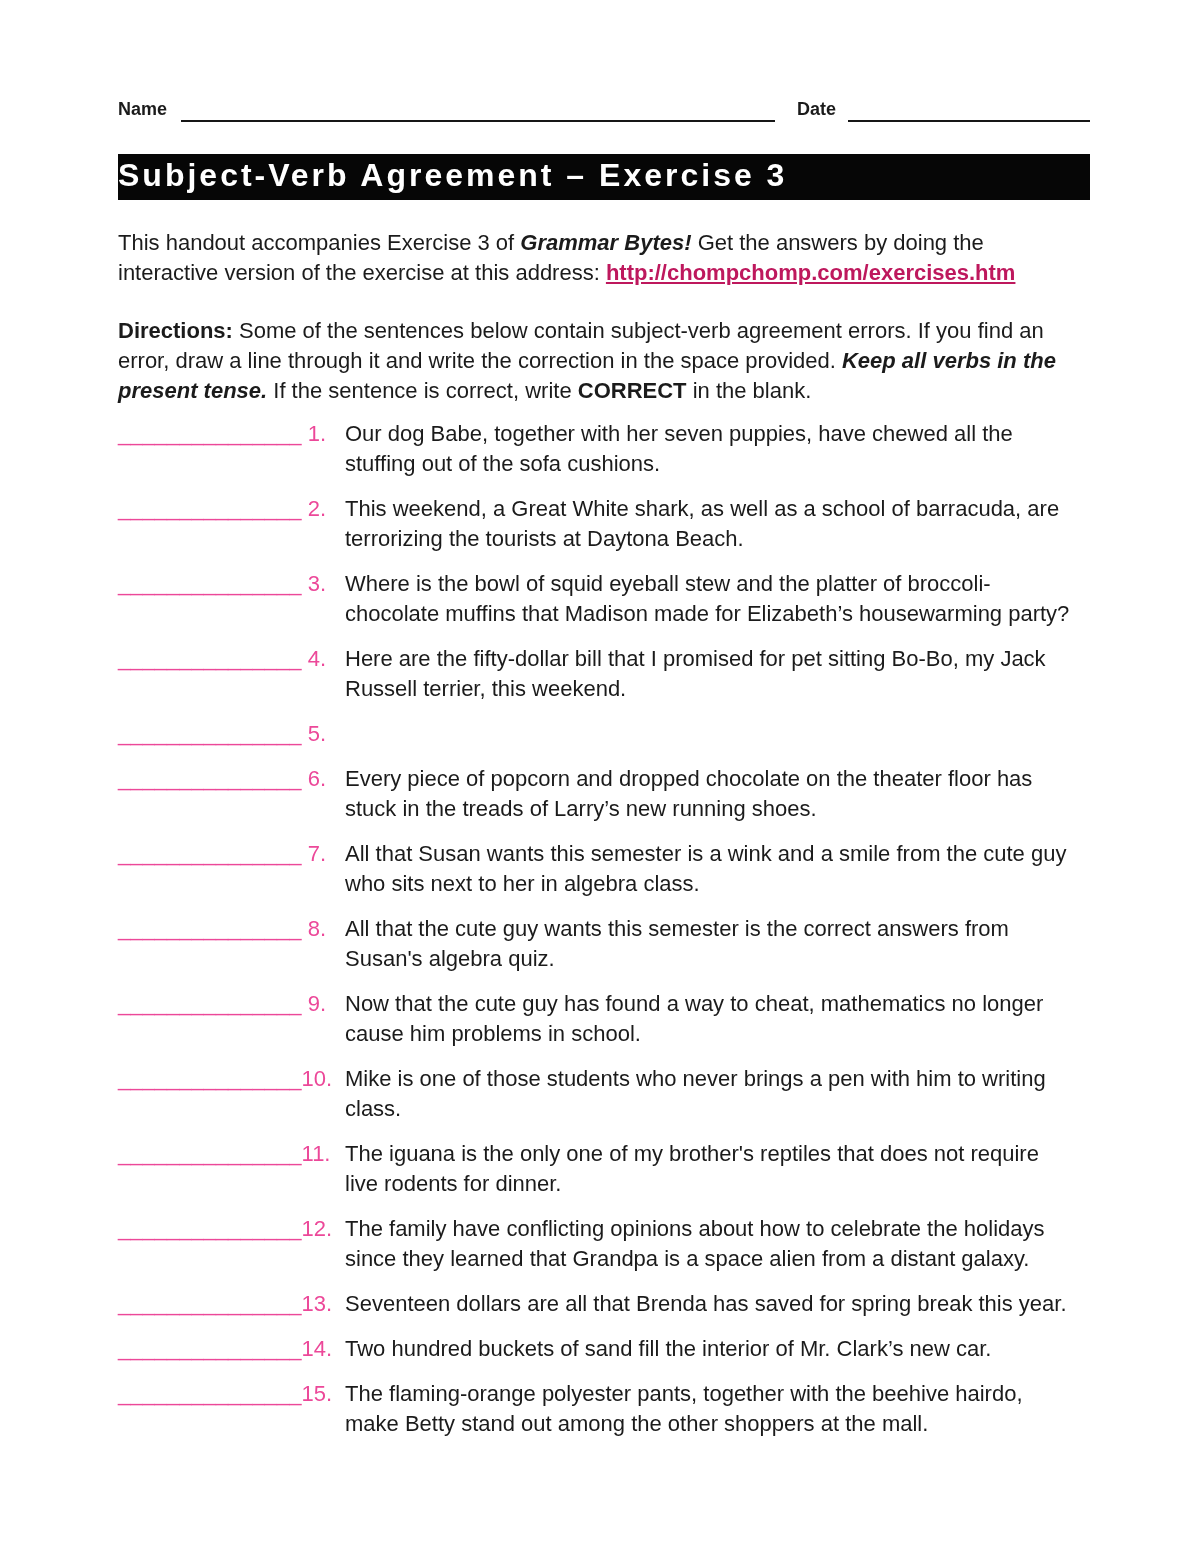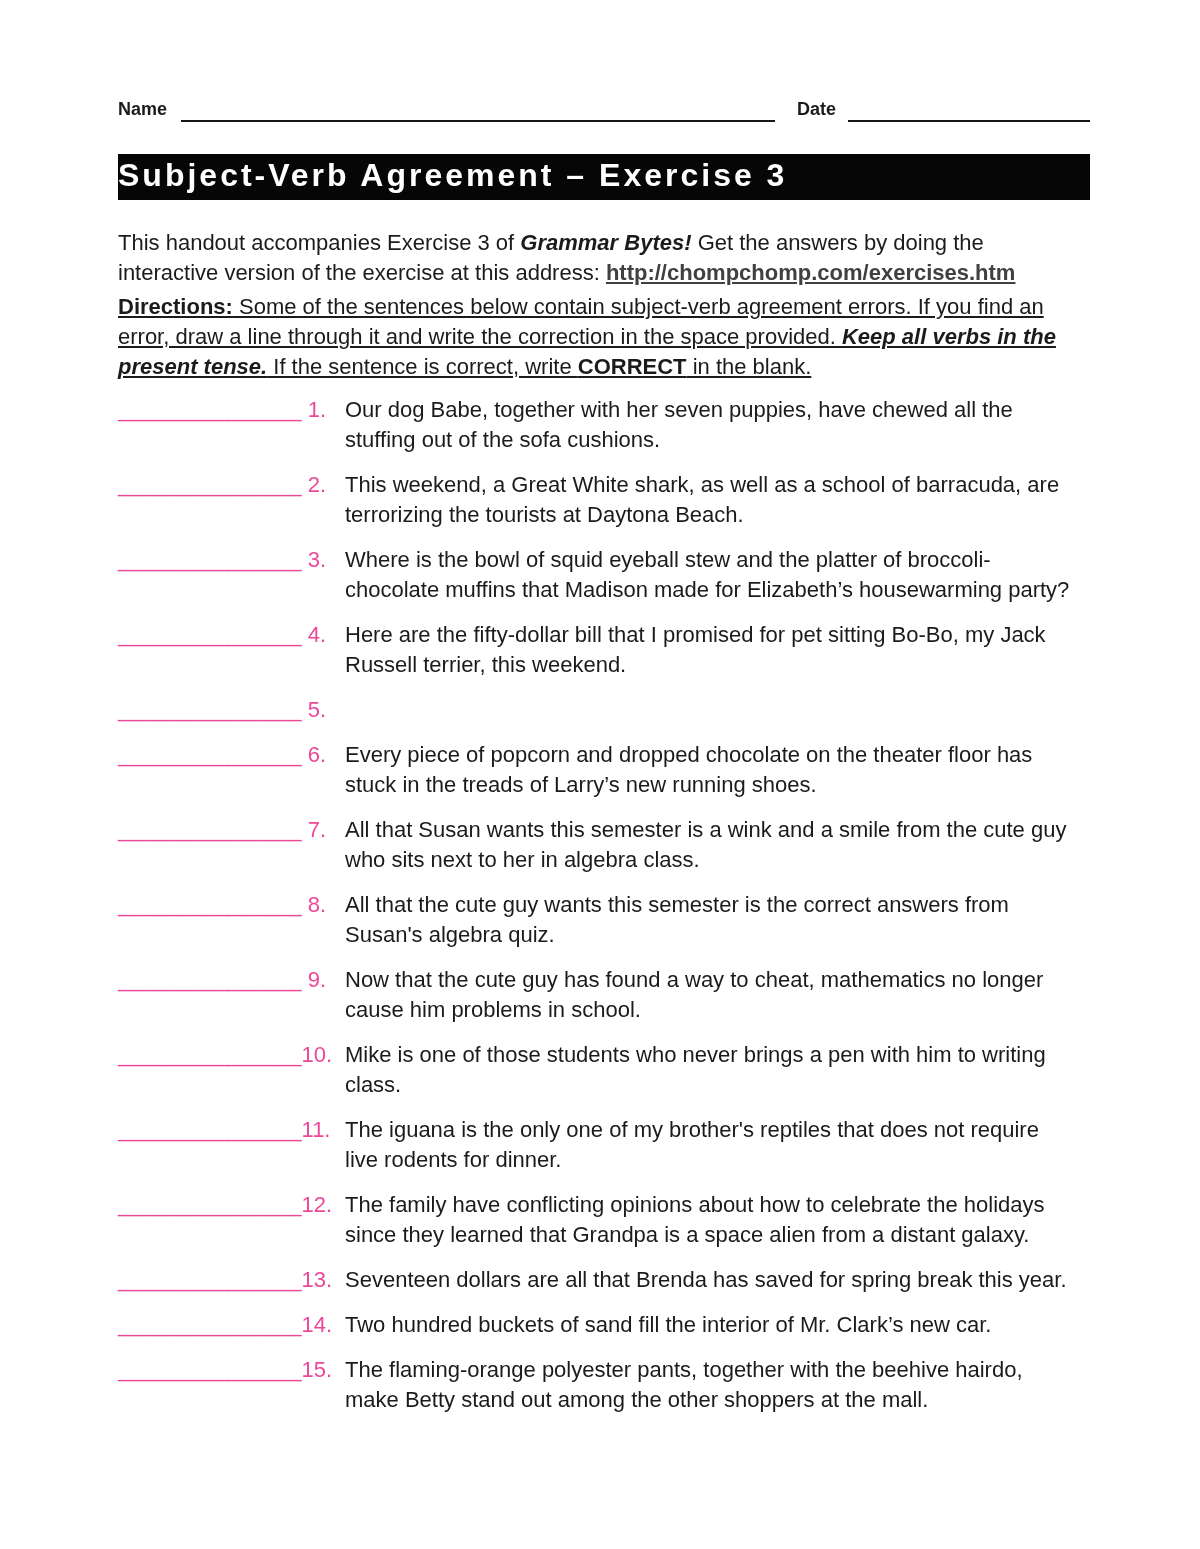--- a/index.html
+++ b/index.html
@@ -45,21 +45,21 @@
     letter-spacing: 3px;
     line-height: 34px;
   }
   
   .para {
     font-size: 22px;
     line-height: 30px;
     margin-right: 24px;
   }
   .intro { margin-top: 28px; }
-  .directions { margin-top: 4px; text-decoration: underline; }
+  .directions { margin-top: 28px; }
   .b { font-weight: bold; }
   .bi { font-weight: bold; font-style: italic; }
   .link {
     font-weight: bold;
     text-decoration: underline;
     cursor: pointer;
   }
   
   .questions { margin-top: 13px; }
   .qrow {
@@ -87,21 +87,21 @@
     <span>Name</span>
     <span class="write-line line-name"></span>
     <span>Date</span>
     <span class="write-line line-date"></span>
   </div>
 
   <div class="banner">
     <div class="title">Subject-Verb Agreement – Exercise 3</div>
   </div>
 
-  <p class="para intro"><span>This handout accompanies Exercise 3 of </span><span class="bi">Grammar Bytes!</span><span> Get the answers by doing the interactive version of the exercise at this address: </span><span class="link" style="color:#404040">http://chompchomp.com/exercises.htm</span></p>
+  <p class="para intro"><span>This handout accompanies Exercise 3 of </span><span class="bi">Grammar Bytes!</span><span> Get the answers by doing the interactive version of the exercise at this address: </span><span class="link" style="color:#be185d">http://chompchomp.com/exercises.htm</span></p>
 
   <p class="para directions"><span class="b">Directions:</span><span> Some of the sentences below contain subject-verb agreement errors. If you find an error, draw a line through it and write the correction in the space provided. </span><span class="bi">Keep all verbs in the present tense.</span><span> If the sentence is correct, write </span><span class="b">CORRECT</span><span> in the blank.</span></p>
 
   <div class="questions">
 
     <div class="qrow">
       <span class="qlabel"><span>_______________</span><span> 1.</span></span>
       <span class="qtext">Our dog Babe, together with her seven puppies, have chewed all the stuffing out of the sofa cushions.</span>
     </div>
 

